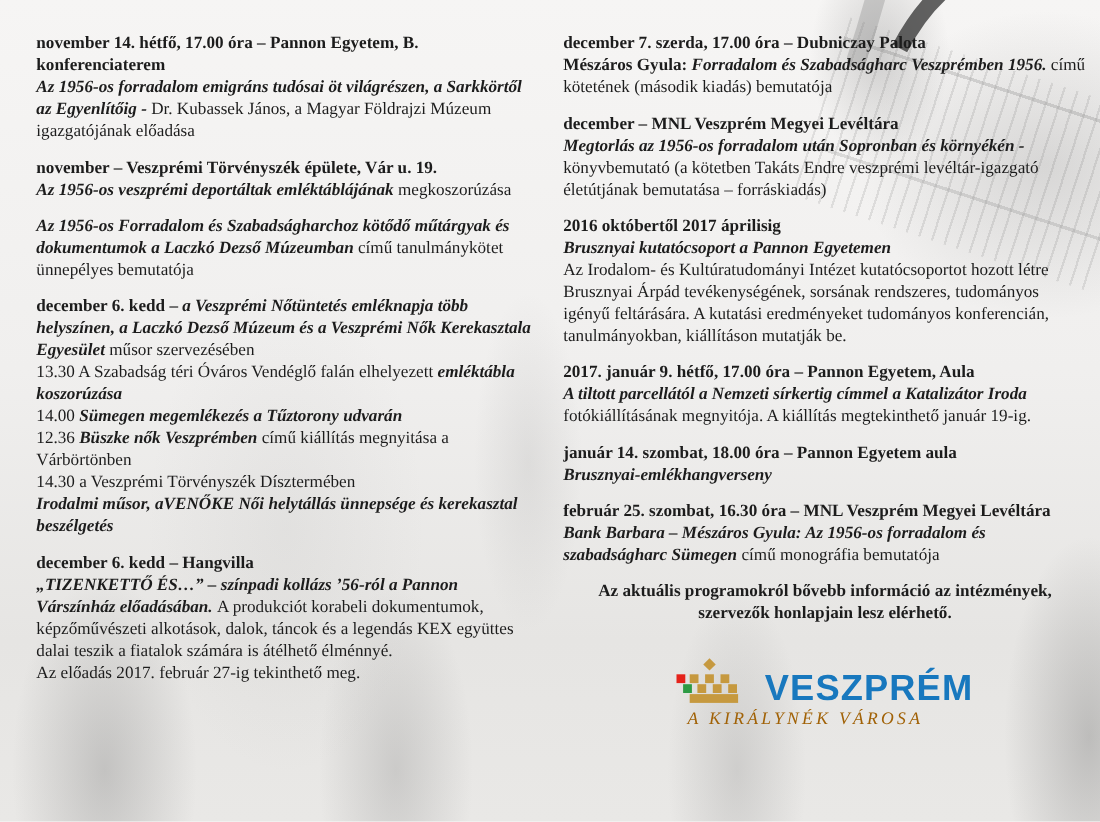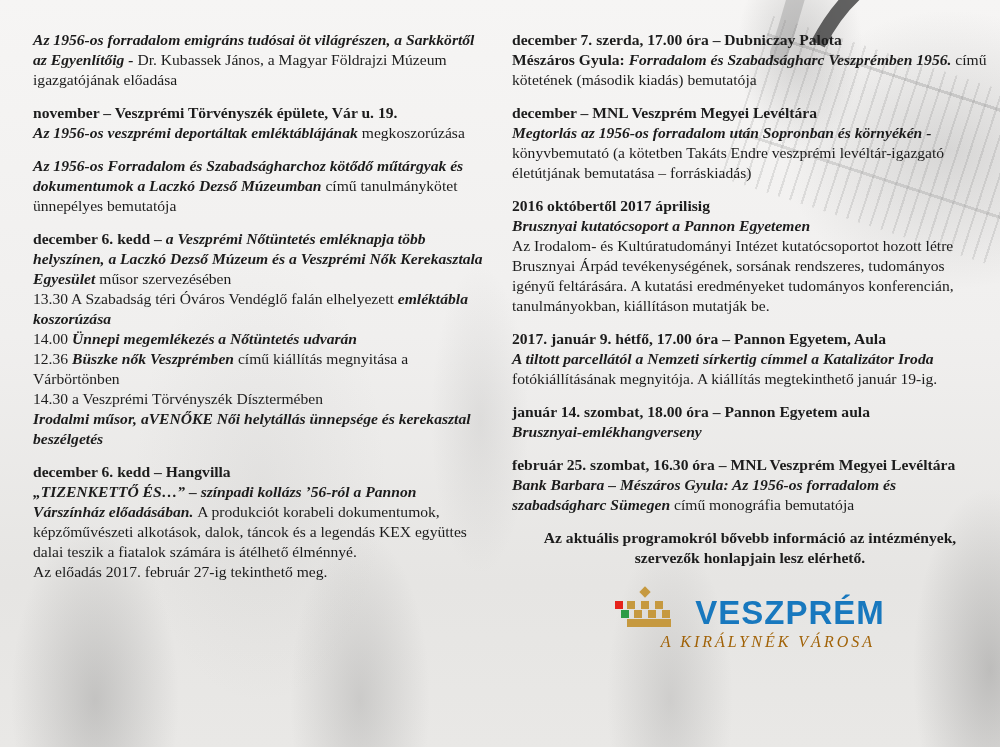--- a/index.html
+++ b/index.html
@@ -44,23 +44,23 @@
   .b{font-weight:bold;}
   .bi{font-weight:bold;font-style:italic;}
   .r{font-weight:normal;font-style:normal;}
   .footer-note{
     text-align:center;
     font-weight:bold;
     padding:0 8px;
   }
   
   .logo{
-    margin:20px auto 0 auto;
+    margin:32px auto 0 auto;
     width:250px;
-    text-align:right;
+    text-align:left;
     position:relative;
     z-index:2;
   }
   .logo-row{display:flex;align-items:flex-end;justify-content:center;gap:10px;}
   .crown{position:relative;width:70px;height:41px;flex:0 0 auto;}
   .sq{position:absolute;width:8px;height:8px;}
   .sq.diamond{left:26px;top:0;transform:rotate(45deg);}
   .sq.p1{left:12px;top:13px;}  .sq.p2{left:26px;top:13px;}  .sq.p3{left:40px;top:13px;}
   .sq.q1{left:19px;top:22px;}  .sq.q2{left:33px;top:22px;}  .sq.q3{left:47px;top:22px;}
   .sq.red{left:0;top:13px;}
@@ -89,33 +89,34 @@
 
   <div class="photo-bg"></div>
   <div class="railing"></div>
   <svg class="arc-svg" width="160" height="80">
     <path d="M 100 -10 Q 70 10 48 52" stroke="#3c3c3c" stroke-width="15" fill="none" opacity="0.8"></path>
     <path d="M 30 -10 Q 20 30 6 70" stroke="#8a8a8a" stroke-width="18" fill="none" opacity="0.35"></path>
   </svg>
 
   <div class="col col-left">
       <div class="block">
+        <div class="para"><span class="b">november 14. hétfő, 17.00 óra – Pannon Egyetem, B. konferenciaterem</span></div>
         <div class="para"><span class="bi">Az 1956-os forradalom emigráns tudósai öt világrészen, a Sarkkörtől az Egyenlítőig - </span><span class="r">Dr. Kubassek János, a Magyar Földrajzi Múzeum igazgatójának előadása</span></div>
       </div>
       <div class="block">
         <div class="para"><span class="b">november – Veszprémi Törvényszék épülete, Vár u. 19.</span></div>
         <div class="para"><span class="bi">Az 1956-os veszprémi deportáltak emléktáblájának </span><span class="r">megkoszorúzása</span></div>
       </div>
       <div class="block">
         <div class="para"><span class="bi">Az 1956-os Forradalom és Szabadságharchoz kötődő műtárgyak és dokumentumok a Laczkó Dezső Múzeumban </span><span class="r">című tanulmánykötet ünnepélyes bemutatója</span></div>
       </div>
       <div class="block">
         <div class="para"><span class="b">december 6. kedd – </span><span class="bi">a Veszprémi Nőtüntetés emléknapja több helyszínen, a Laczkó Dezső Múzeum és a Veszprémi Nők Kerekasztala Egyesület </span><span class="r">műsor szervezésében</span></div>
         <div class="para"><span class="r">13.30 A Szabadság téri Óváros Vendéglő falán elhelyezett </span><span class="bi">emléktábla koszorúzása</span></div>
-        <div class="para"><span class="r">14.00 </span><span class="bi">Ünnepi megemlékezés a Nőtüntetés udvarán</span></div>
+        <div class="para"><span class="r">14.00 </span><span class="bi">Sümegen megemlékezés a Tűztorony udvarán</span></div>
         <div class="para"><span class="r">12.36 </span><span class="bi">Büszke nők Veszprémben </span><span class="r">című kiállítás megnyitása a Várbörtönben</span></div>
         <div class="para"><span class="r">14.30 a Veszprémi Törvényszék Dísztermében</span></div>
         <div class="para"><span class="bi">Irodalmi műsor, aVENŐKE Női helytállás ünnepsége és kerekasztal beszélgetés</span></div>
       </div>
       <div class="block">
         <div class="para"><span class="b">december 6. kedd – Hangvilla</span></div>
         <div class="para"><span class="bi">„TIZENKETTŐ ÉS…” – színpadi kollázs ’56-ról a Pannon Várszínház előadásában. </span><span class="r">A produkciót korabeli dokumentumok, képzőművészeti alkotások, dalok, táncok és a legendás KEX együttes dalai teszik a fiatalok számára is átélhető élménnyé.</span></div>
         <div class="para"><span class="r">Az előadás 2017. február 27-ig tekinthető meg.</span></div>
       </div>
     </div>

